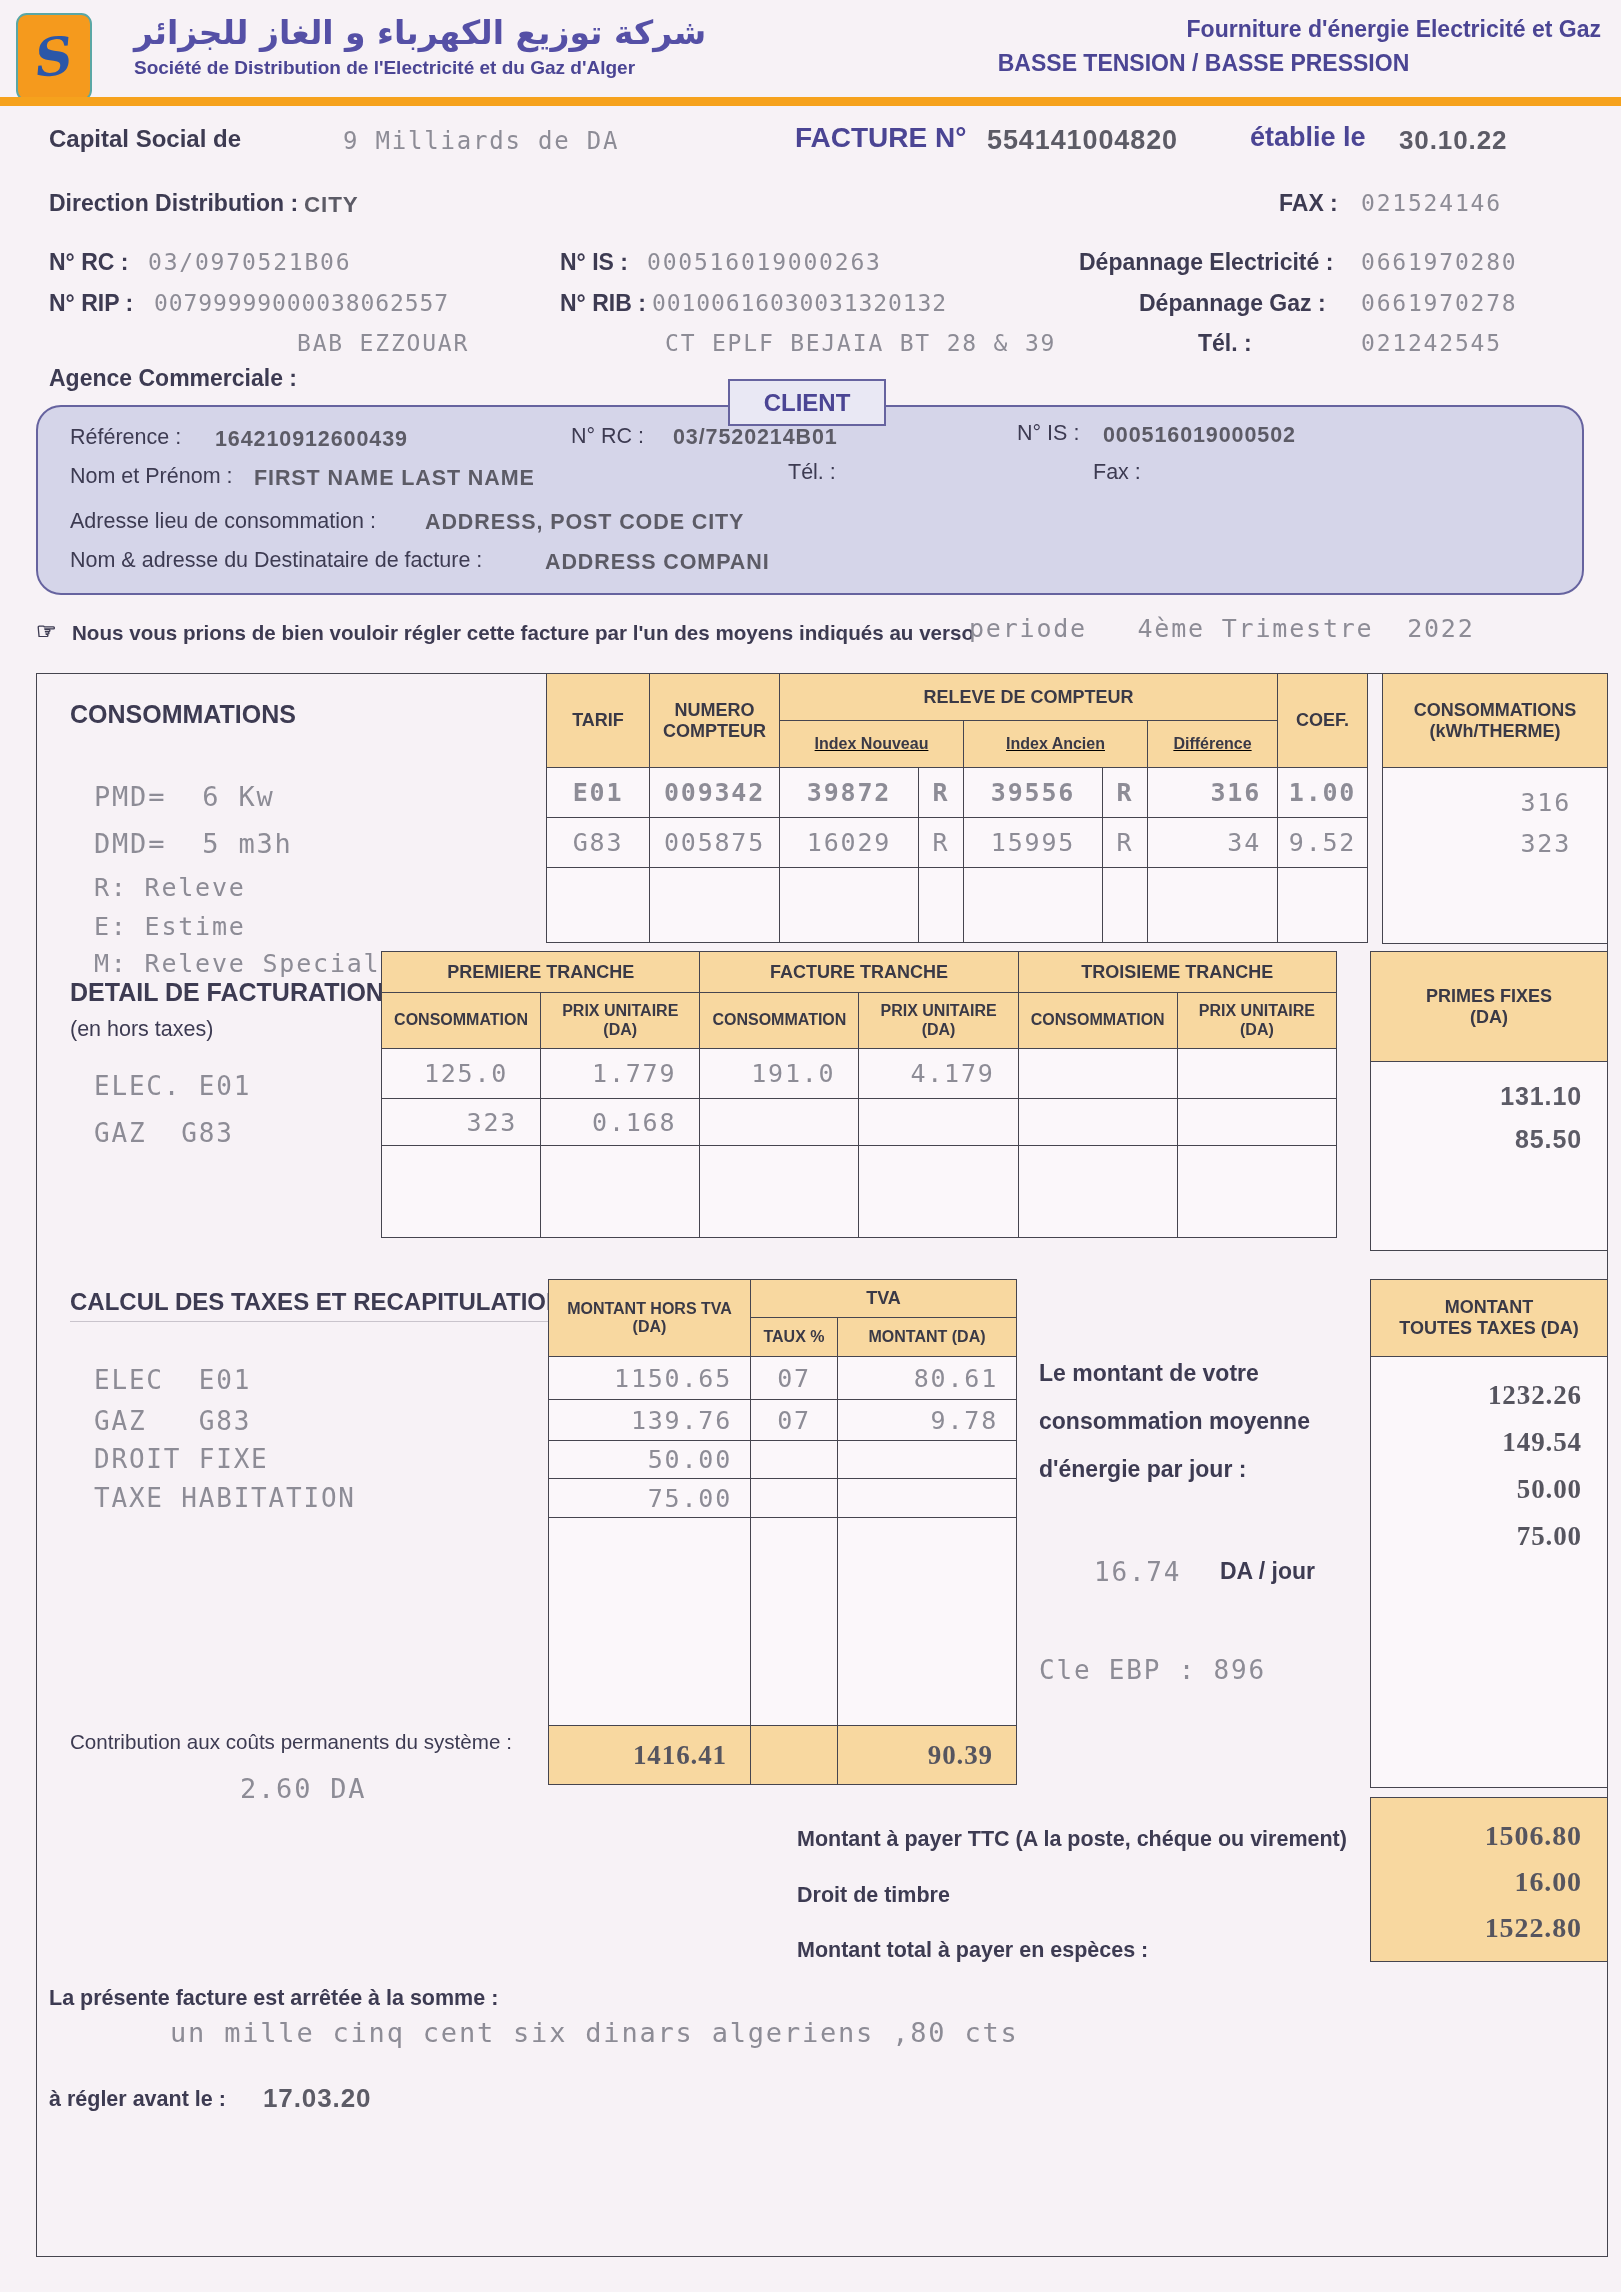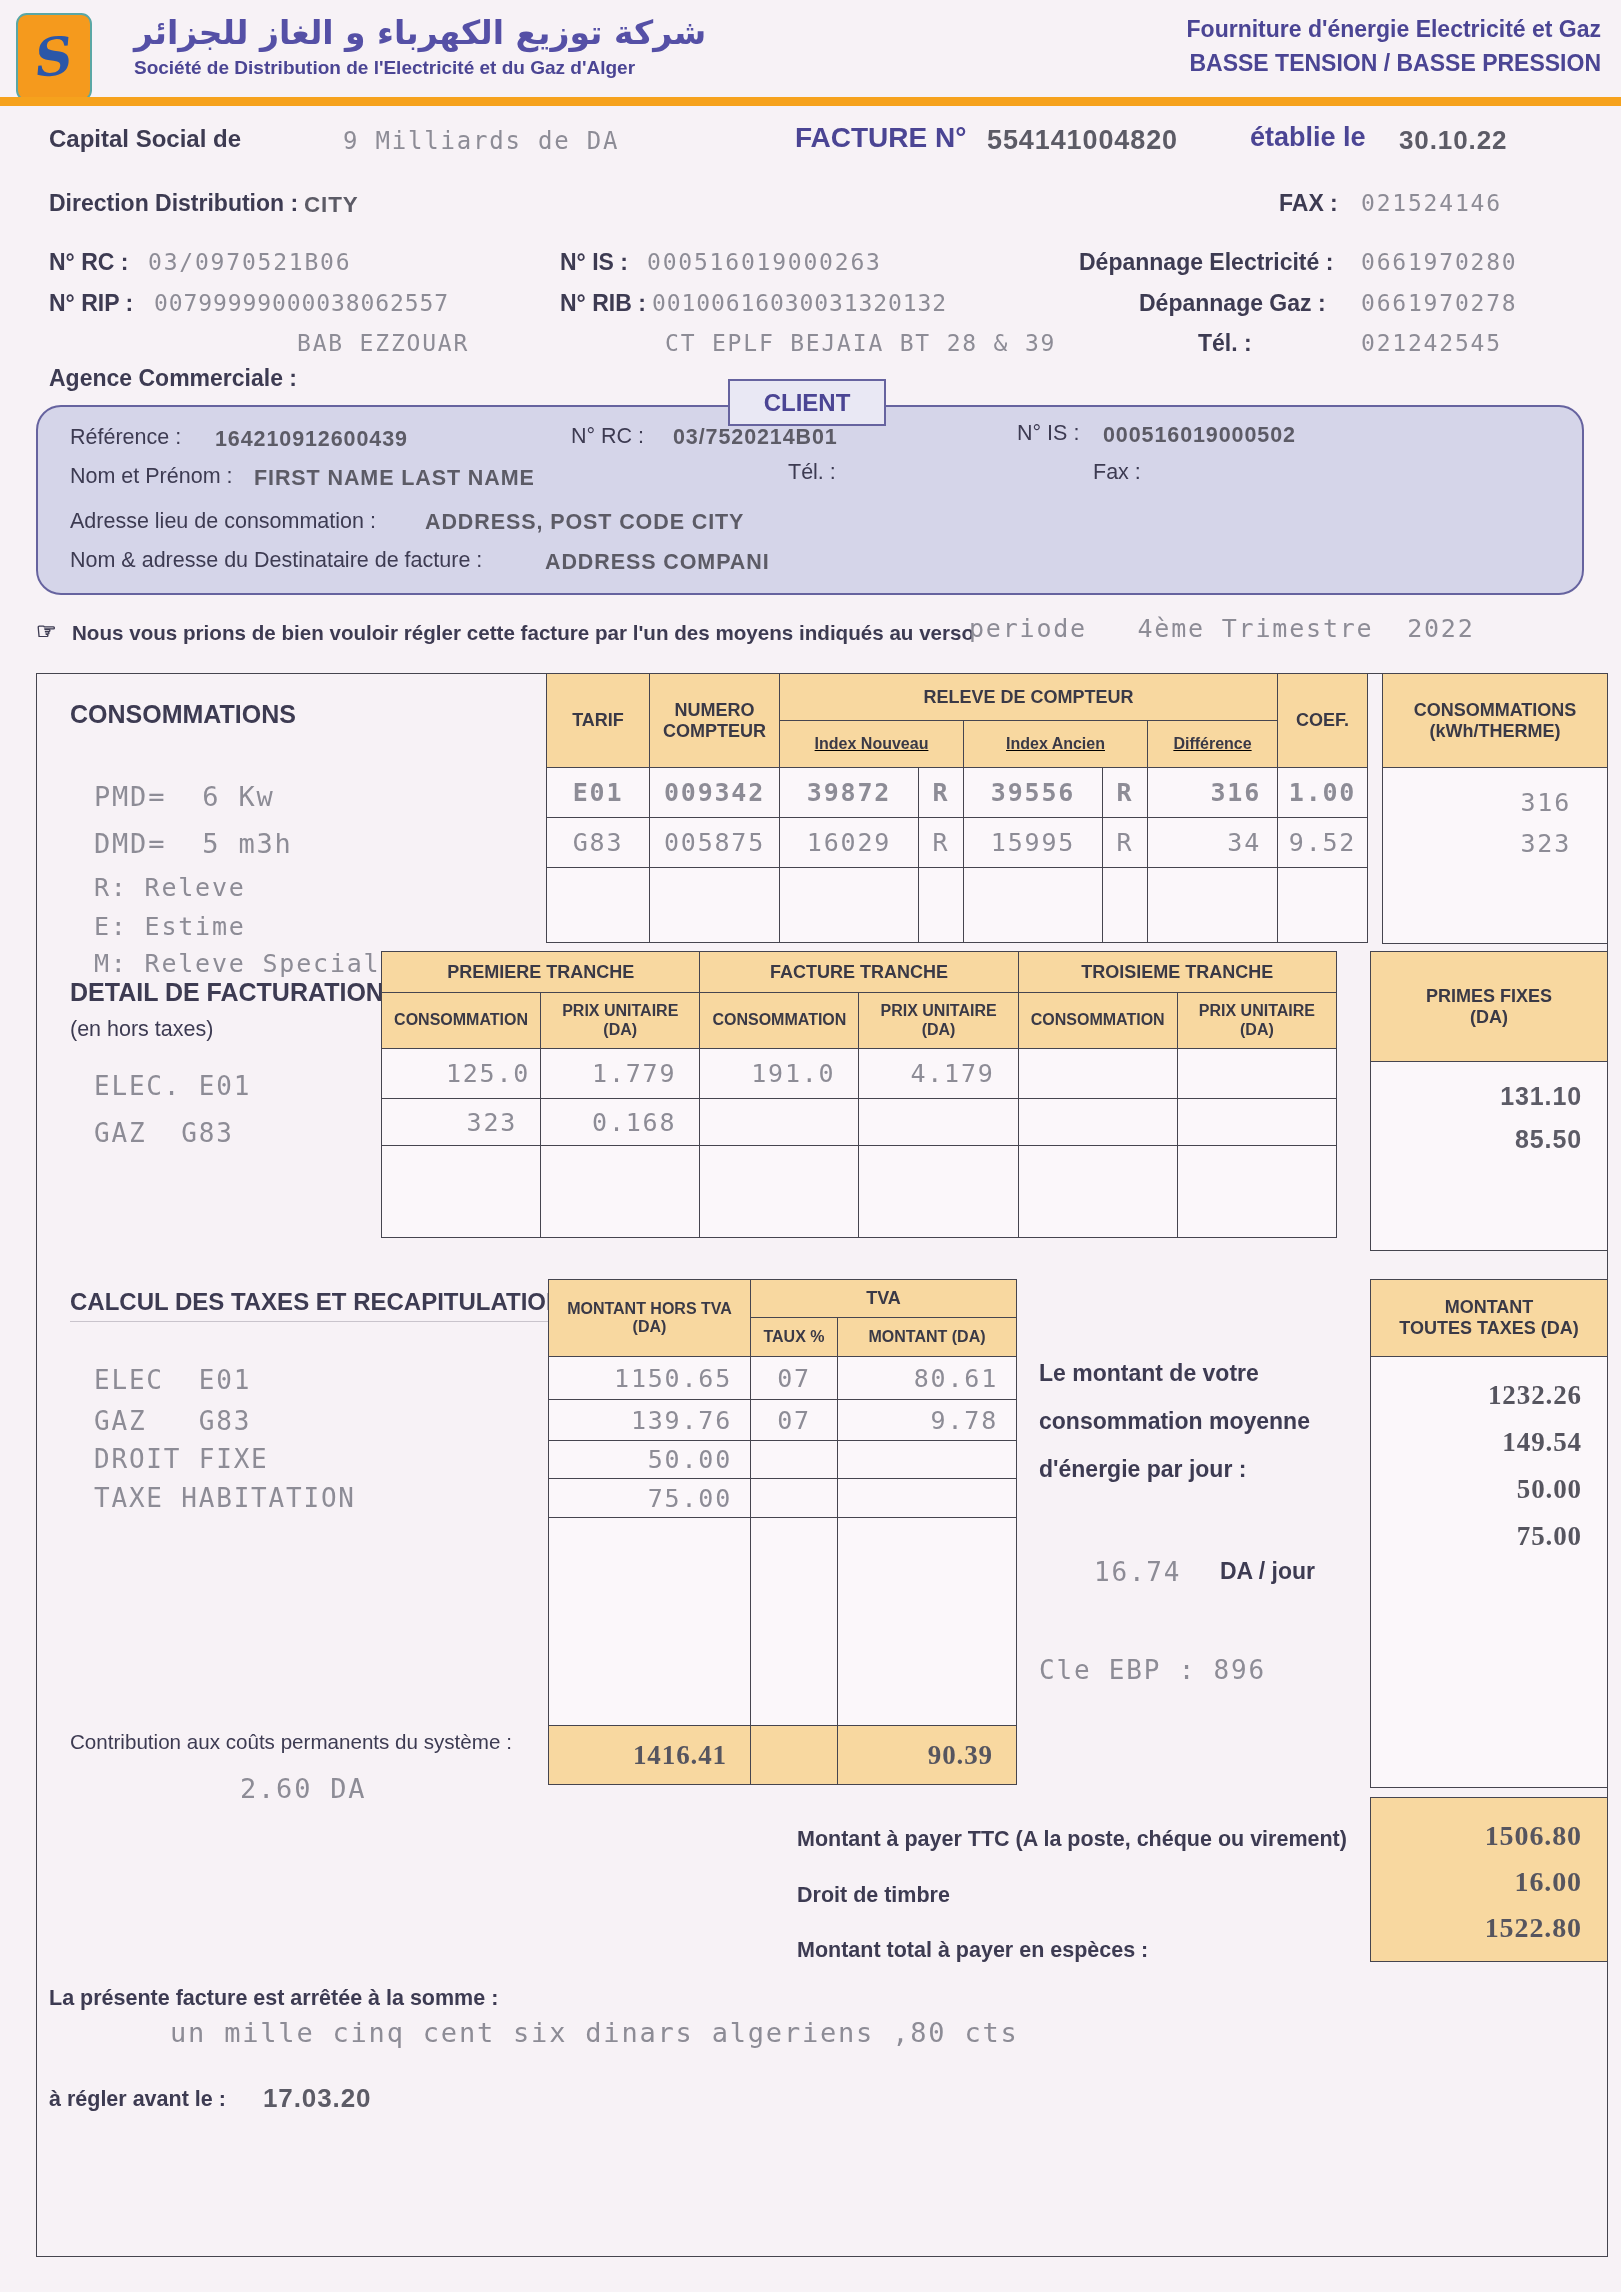--- a/index.html
+++ b/index.html
@@ -38,21 +38,21 @@
 <body>
 
 <div class="canvas">
 
   <div class="abs logo">
     <span class="logo-s">S</span>
   </div>
   <div class="abs" style="left:134px;top:12.5px;font-size:33px;font-weight:700;color:#5550a6;font-family:'DejaVu Sans',sans-serif;">شركة توزيع الكهرباء و الغاز للجزائر</div>
   <div class="abs purple" style="left:134px;top:57px;font-size:19px;">Société de Distribution de l'Electricité et du Gaz d'Alger</div>
   <div class="abs purple" style="left:806px;top:16px;width:795px;text-align:right;font-size:23px;">Fourniture d'énergie Electricité et Gaz</div>
-  <div class="abs purple" style="left:806px;top:50px;width:795px;text-align:right;font-size:23px;">BASSE TENSION / BASSE PRESSION</div>
+  <div class="abs purple" style="left:806px;top:50px;width:795px;text-align:center;font-size:23px;">BASSE TENSION / BASSE PRESSION</div>
   <div class="abs orange-rule" style="left:0;top:97px;width:1621px;height:9px;"></div>
 
   <div class="abs lab" style="left:49px;top:125px;font-size:24px;">Capital Social de</div>
   <div class="abs ocr" style="left:343px;top:127px;font-size:24px;">9 Milliards de DA</div>
   <div class="abs purple" style="left:795px;top:122px;font-size:28px;">FACTURE N°</div>
   <div class="abs val" style="left:987px;top:125px;font-size:27px;">554141004820</div>
   <div class="abs purple" style="left:1250px;top:122px;font-size:27px;">établie le</div>
   <div class="abs val" style="left:1399px;top:125px;font-size:26px;">30.10.22</div>
 
   <div class="abs lab" style="left:49px;top:190px;font-size:23px;">Direction Distribution :</div>
@@ -215,21 +215,21 @@
         </th>
         <th class="h18">CONSOMMATION</th>
         <th>
           <div class="h18">PRIX UNITAIRE</div>
           <div class="h18">(DA)</div>
         </th>
       </tr>
     </thead>
     <tbody>
       <tr style="height:50px;">
-        <td class="cell-ocr rgt" style="padding-right:10px;">125.0</td>
+        <td class="cell-ocr rgt" style="padding-right:32px;">125.0</td>
         <td class="cell-ocr rgt" style="padding-right:23px;">1.779</td>
         <td class="cell-ocr rgt" style="padding-right:23px;">191.0</td>
         <td class="cell-ocr rgt" style="padding-right:23px;">4.179</td>
         <td class="cell-ocr rgt" style="padding-right:23px;"></td>
         <td class="cell-ocr rgt" style="padding-right:23px;"></td>
       </tr>
       <tr style="height:47px;">
         <td class="cell-ocr rgt" style="padding-right:23px;">323</td>
         <td class="cell-ocr rgt" style="padding-right:23px;">0.168</td>
         <td class="cell-ocr rgt" style="padding-right:23px;"></td>

